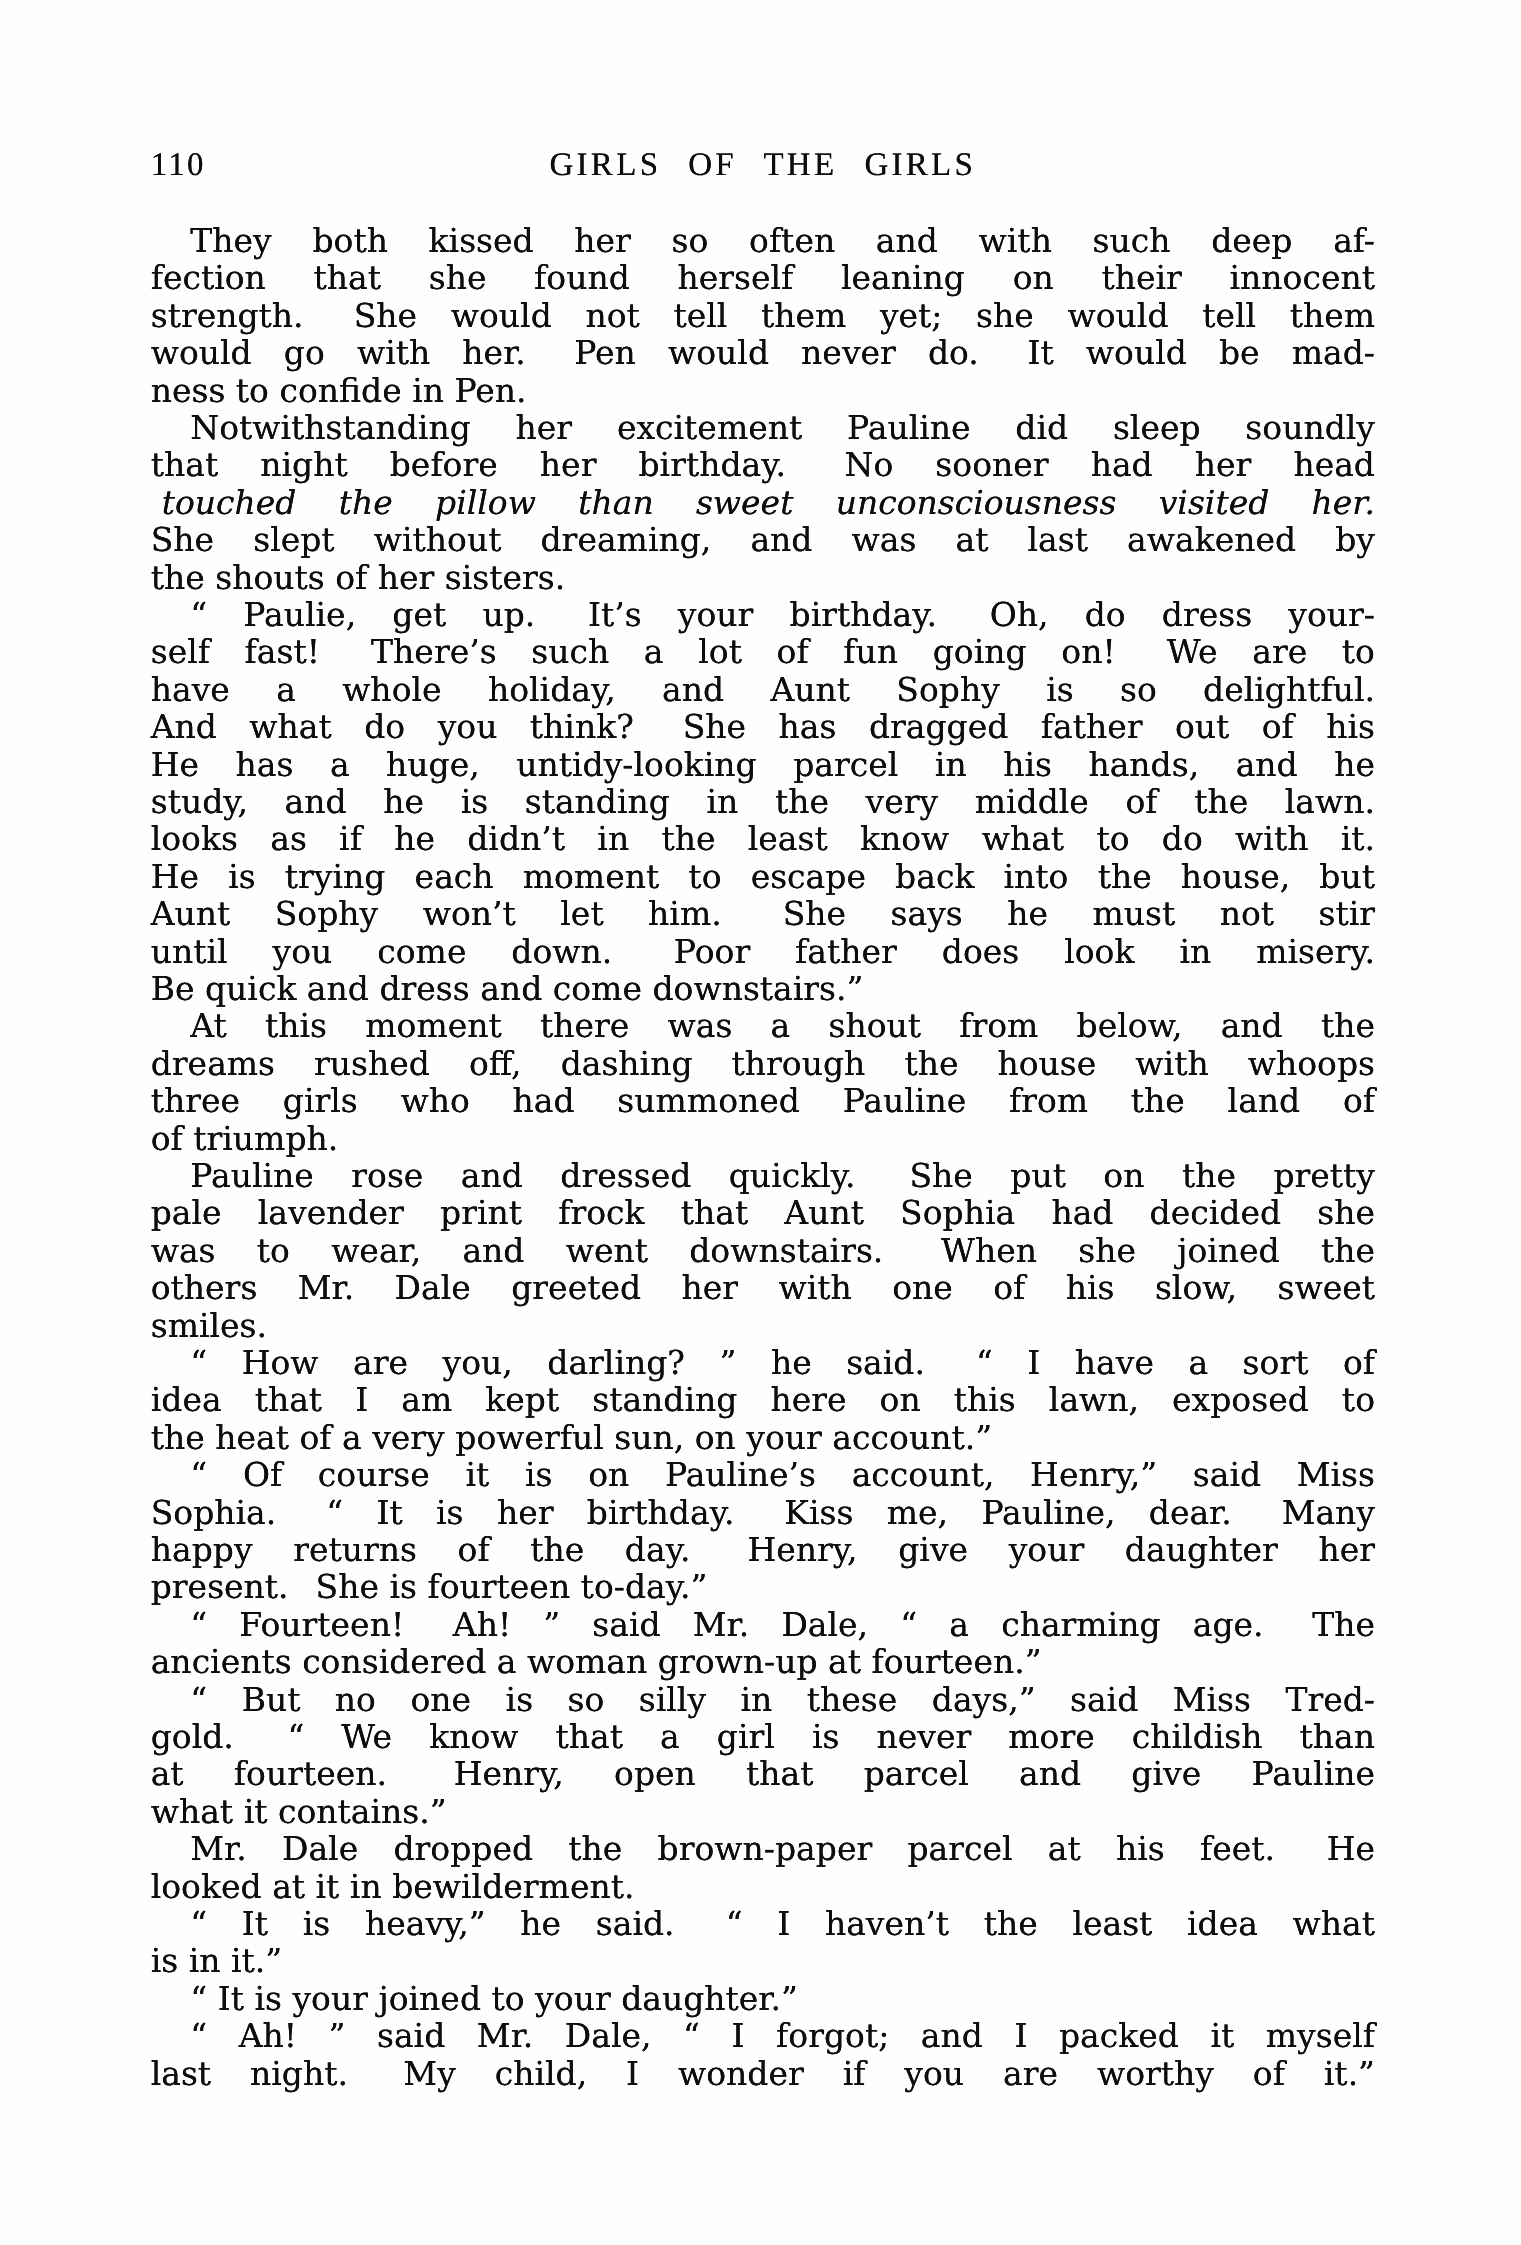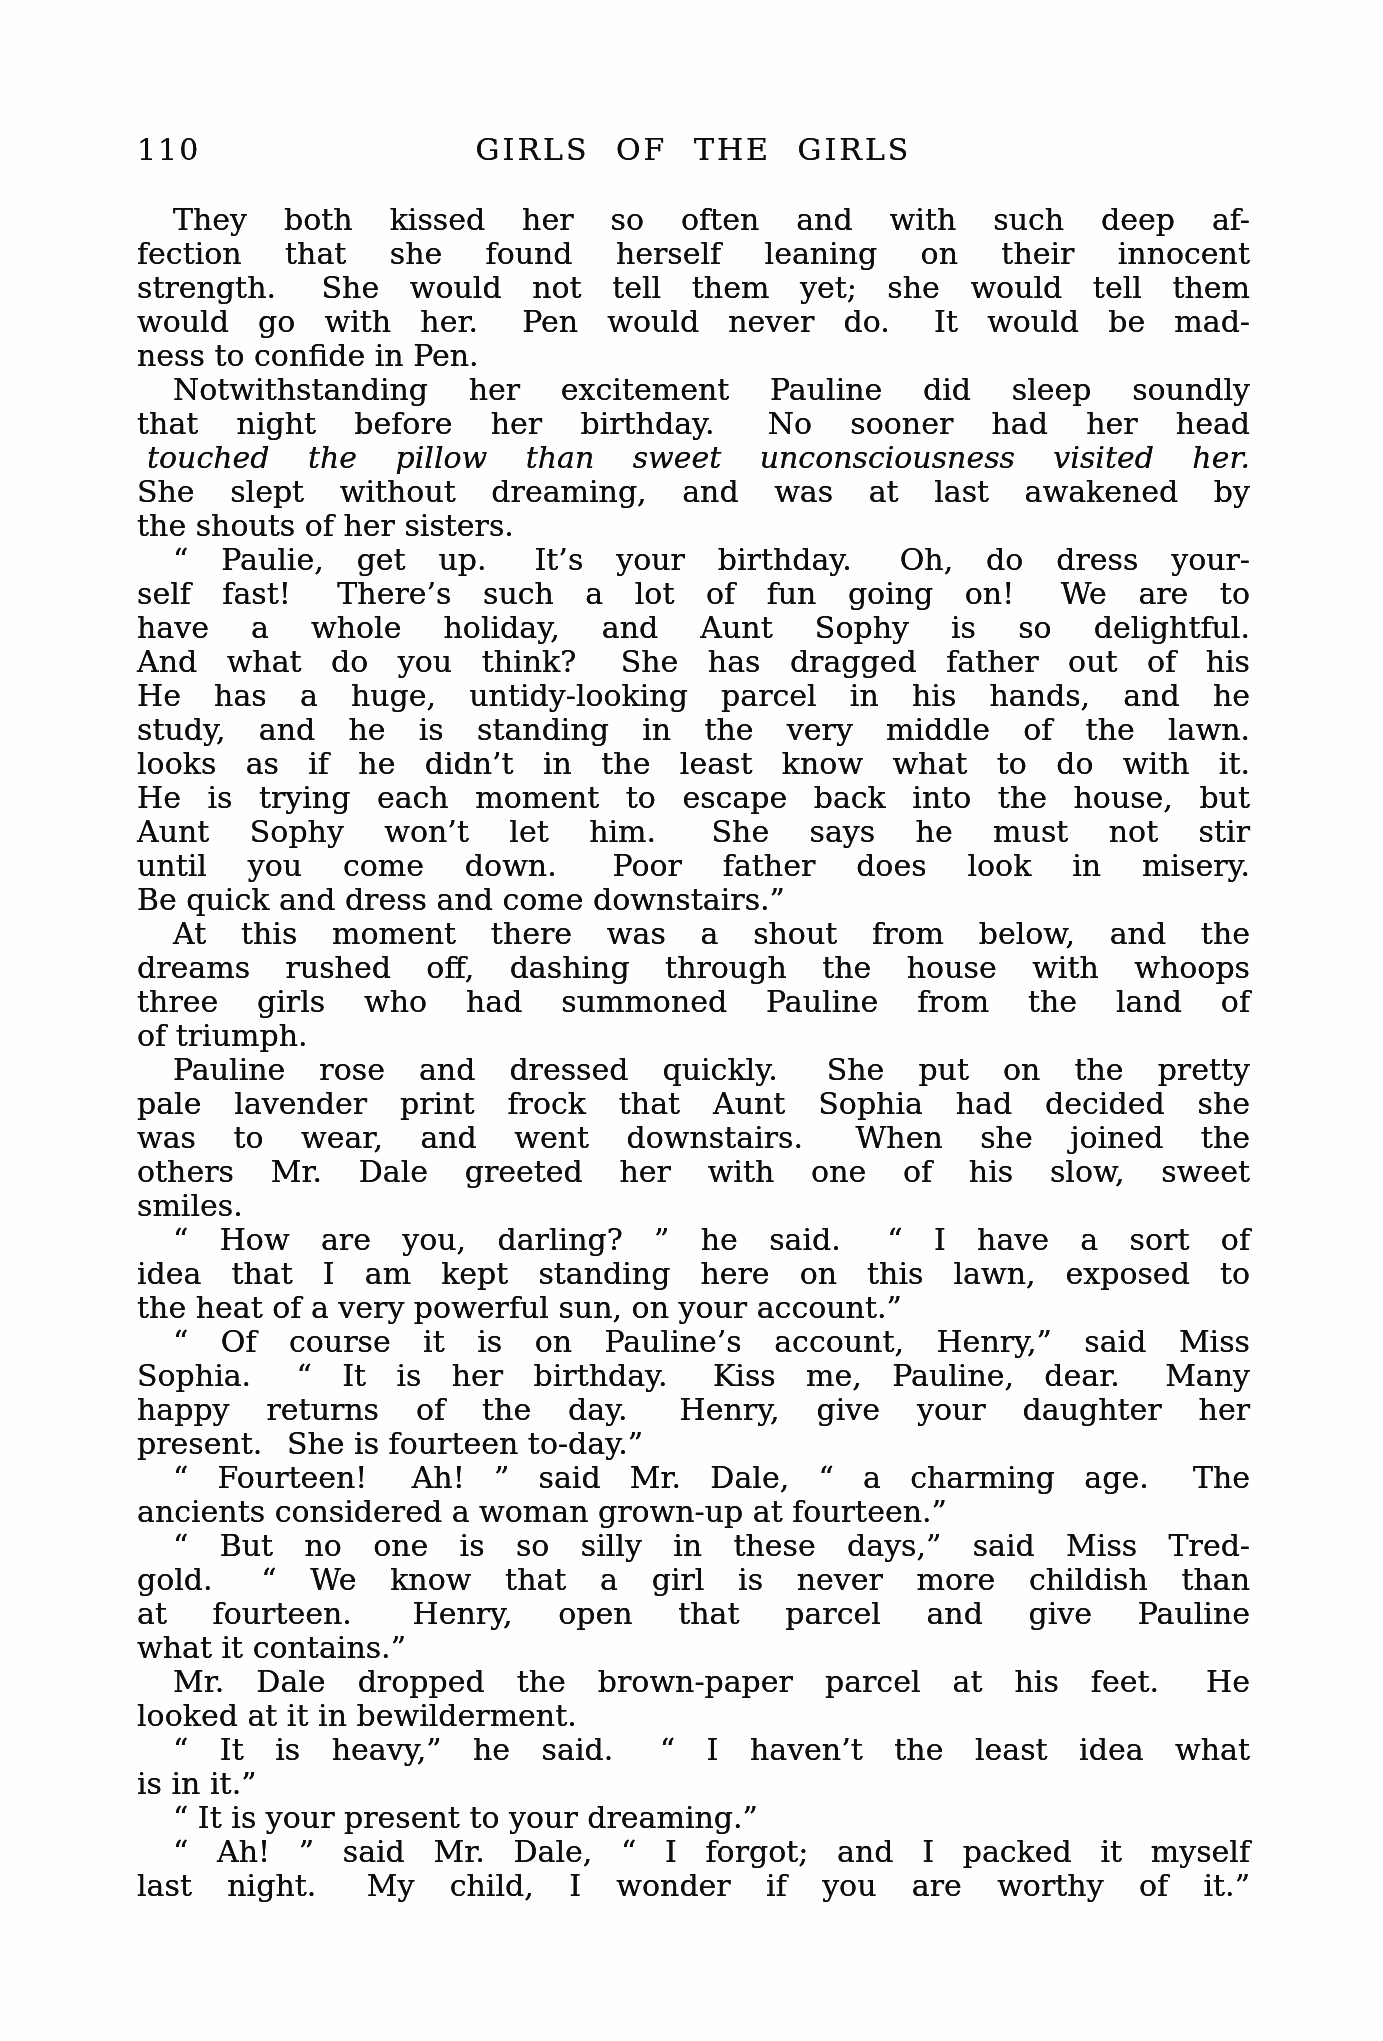--- a/index.html
+++ b/index.html
@@ -17,20 +17,21 @@
     font-family: "DejaVu Serif", "Liberation Serif", serif;
     padding: 133px 133px 0 137px;
     overflow: hidden;
     text-shadow: 0 0 0.5px currentColor;
   }
   .page-header {
     position: relative;
     font-size: 30px;
     line-height: 34px;
     height: 34px;
+    font-family: Liberation Serif, serif;
   }
   .page-number {
     position: absolute;
     left: 0;
     top: 0;
     letter-spacing: 2px;
   }
   .running-title {
     text-align: center;
     letter-spacing: 3px;
@@ -129,20 +130,20 @@
       </div>
       <div class="paragraph">
         <div class="line indent">Mr. Dale dropped the brown-paper parcel at his feet.  He</div>
         <div class="line pend">looked at it in bewilderment.</div>
       </div>
       <div class="paragraph">
         <div class="line indent">“ It is heavy,” he said.  “ I haven’t the least idea what</div>
         <div class="line pend">is in it.”</div>
       </div>
       <div class="paragraph">
-        <div class="line indent pend">“ It is your present to your dreaming.”</div>
+        <div class="line indent pend">“ It is your joined to your daughter.”</div>
       </div>
       <div class="paragraph">
         <div class="line indent">“ Ah! ” said Mr. Dale, “ I forgot; and I packed it myself</div>
         <div class="line">last night.  My child, I wonder if you are worthy of it.”</div>
       </div>
     </div>
 </div>
 
 </body></html>

